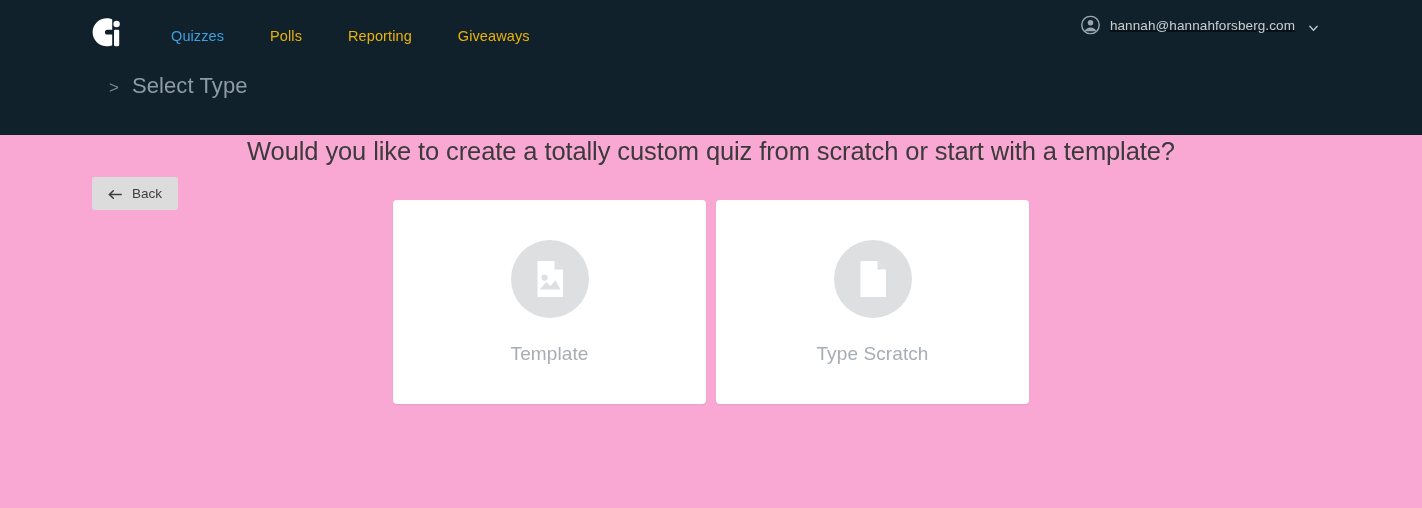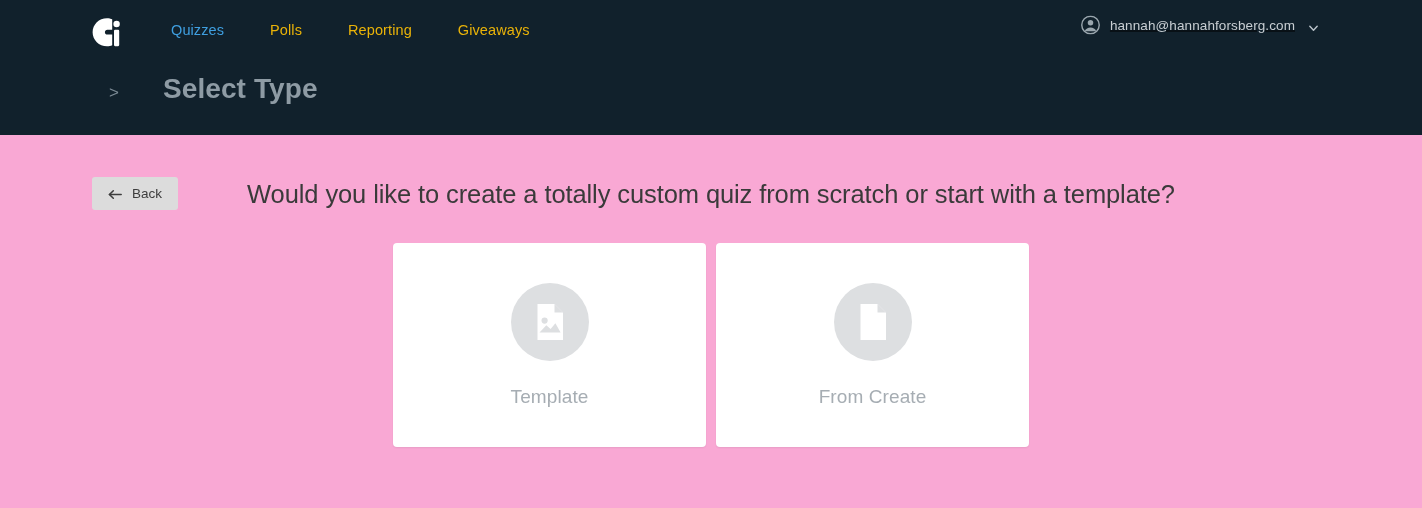--- a/index.html
+++ b/index.html
@@ -19,22 +19,22 @@
   .header {
     background: #11212c;
     height: 135px;
     position: relative;
     box-sizing: border-box;
   }
 
   .navbar {
     height: 50px;
     display: flex;
-    align-items: flex-start;
-    padding: 16px 0 0 90px;
+    align-items: flex-end;
+    padding: 0 0 0 90px;
     box-sizing: border-box;
     position: relative;
   }
 
   .brand-logo {
     width: 34px;
     height: 34px;
     flex: 0 0 34px;
     margin-right: 24px;
     display: block;
@@ -99,26 +99,25 @@
     font-weight: 400;
     letter-spacing: -0.2px;
     white-space: nowrap;
   }
   .crumb-sep {
     font-size: 17px;
     color: #7b8a94;
     margin: 0 13px 0 18px;
   }
   .crumb-current {
-    font-size: 28px;
+    font-size: 22px;
     color: #8e9ba4;
-    font-weight: 700;
-    letter-spacing: 0.1px;
-    white-space: nowrap;
-    margin-left: 31px;
+    font-weight: 400;
+    letter-spacing: 0.1px;
+    white-space: nowrap;
   }
 
   
   .main {
     position: relative;
     background: #f9a8d4;
     height: 387px;
   }
 
   .back-button {
@@ -139,21 +138,20 @@
   }
   .back-arrow {
     width: 15px;
     height: 11px;
     margin-right: 9px;
     display: block;
   }
 
   .prompt {
     margin: 0;
-    padding-top: 43px;
     text-align: center;
     font-size: 25.5px;
     line-height: 32px;
     font-weight: 400;
     color: #3a3a3a;
     letter-spacing: -0.1px;
   }
 
   .choices {
     margin-top: 33px;
@@ -265,18 +263,18 @@
       <span class="choice-label">Template</span>
     </div>
 
     <div class="choice-card">
       <span class="choice-icon-circle">
         <svg viewBox="0 0 44 44" width="44" height="44" aria-hidden="true">
           <path d="M9.5 4 L26.5 4 L35 12.5 L35 40 L9.5 40 Z" fill="#ffffff"></path>
           <path d="M26.5 4 L26.5 12.5 L35 12.5 Z" fill="#dddfe1"></path>
         </svg>
       </span>
-      <span class="choice-label">From Create</span>
+      <span class="choice-label">Type Scratch</span>
     </div>
 
   </div>
 
 </div>
 
 </body></html>

